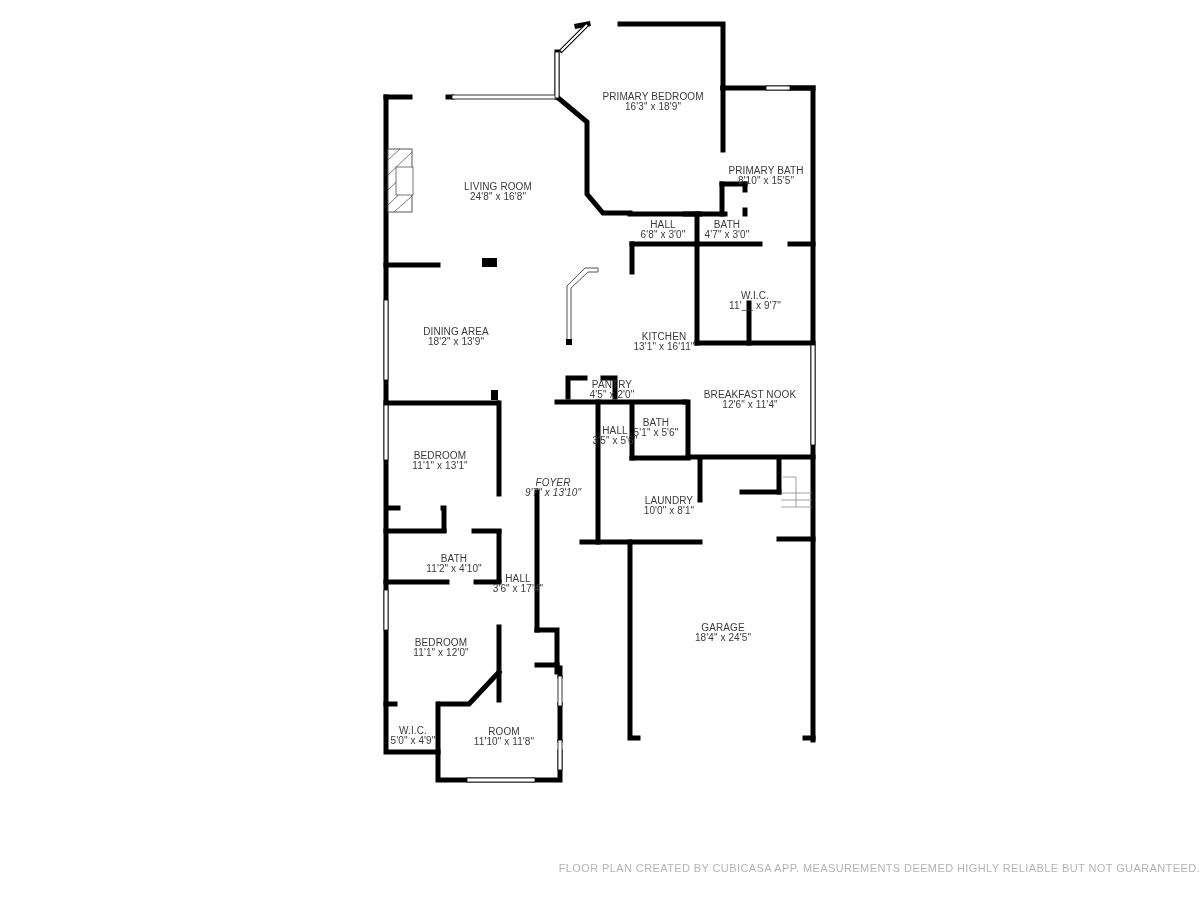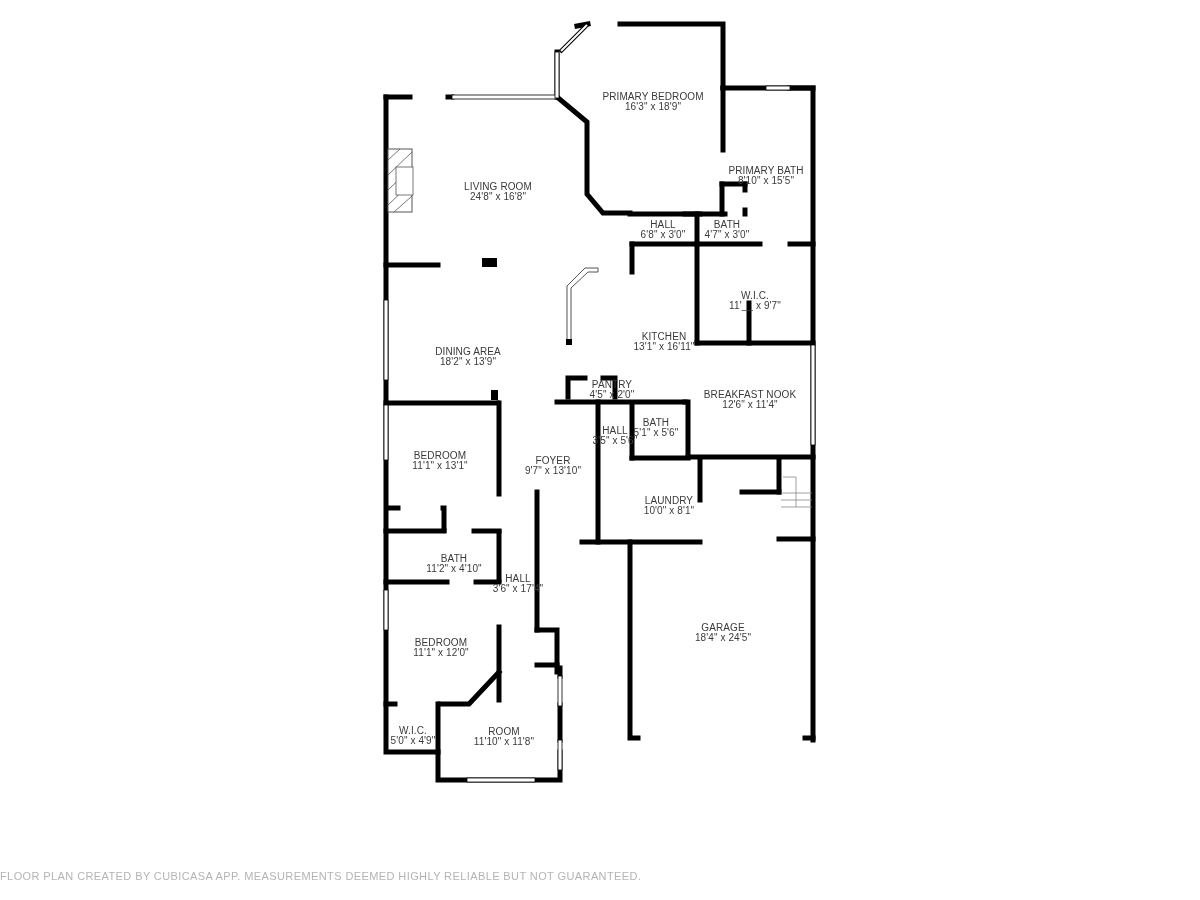--- a/index.html
+++ b/index.html
@@ -1,21 +1,21 @@
 <!DOCTYPE html>
 <html><head>
 <meta charset="utf-8">
 <style>
   html, body { margin:0; padding:0; background:#ffffff; }
   body { width:1200px; height:900px; position:relative; overflow:hidden; font-family:"Liberation Sans", sans-serif; }
   #plan { position:absolute; left:0; top:0; width:1200px; height:900px; }
   .room-label { position:absolute; transform:translate(-50%,-50%); text-align:center; color:#3a3a3a; font-size:10px; line-height:10px; white-space:nowrap; letter-spacing:0.1px; }
   .room-label .name { display:block; text-transform:uppercase; }
   .room-label .dims { display:block; }
-  .footer { position:absolute; left:0; top:862px; width:1200px; text-align:left; color:#b4b4b4; font-size:11px; letter-spacing:0.4px;margin-top:8px; }
+  .footer { position:absolute; left:0; top:862px; width:1200px; text-align:right; color:#b4b4b4; font-size:11px; letter-spacing:0.4px; }
 </style>
 </head>
 <body>
 
 <svg id="plan" viewBox="0 0 1200 900" xmlns="http://www.w3.org/2000/svg">
   <g stroke="#000" stroke-width="5" fill="none" stroke-linecap="square">
 
     <polyline points="386,97 386,752 438,752 438,780 560,780 560,752"></polyline>
 
     <line x1="386" y1="97" x2="410" y2="97"></line>
@@ -152,21 +152,21 @@
       <span class="dims">6'8" x 3'0"</span>
     </div>
     <div class="room-label" style="left: 727px; top: 230px;">
       <span class="name">BATH</span>
       <span class="dims">4'7" x 3'0"</span>
     </div>
     <div class="room-label" style="left: 755px; top: 301px;">
       <span class="name">W.I.C.</span>
       <span class="dims">11'__ x 9'7"</span>
     </div>
-    <div class="room-label" style="left: 468px; top: 337px; margin-top: 20px;">
+    <div class="room-label" style="left: 456px; top: 337px;">
       <span class="name">DINING AREA</span>
       <span class="dims">18'2" x 13'9"</span>
     </div>
     <div class="room-label" style="left: 634px; top: 342px; margin-left: 30px;">
       <span class="name">KITCHEN</span>
       <span class="dims">13'1" x 16'11"</span>
     </div>
     <div class="room-label" style="left: 592px; top: 390px; margin-left: 20px;">
       <span class="name">PANTRY</span>
       <span class="dims">4'5" x 2'0"</span>
@@ -180,21 +180,21 @@
       <span class="dims">3'5" x 5'6"</span>
     </div>
     <div class="room-label" style="left: 656px; top: 428px;">
       <span class="name">BATH</span>
       <span class="dims">5'1" x 5'6"</span>
     </div>
     <div class="room-label" style="left: 440px; top: 461px;">
       <span class="name">BEDROOM</span>
       <span class="dims">11'1" x 13'1"</span>
     </div>
-    <div class="room-label" style="left: 553px; top: 466px;">
+    <div class="room-label" style="left: 553px; top: 488px; font-style: italic;">
       <span class="name">FOYER</span>
       <span class="dims">9'7" x 13'10"</span>
     </div>
     <div class="room-label" style="left: 669px; top: 506px;">
       <span class="name">LAUNDRY</span>
       <span class="dims">10'0" x 8'1"</span>
     </div>
     <div class="room-label" style="left: 454px; top: 564px;">
       <span class="name">BATH</span>
       <span class="dims">11'2" x 4'10"</span>

